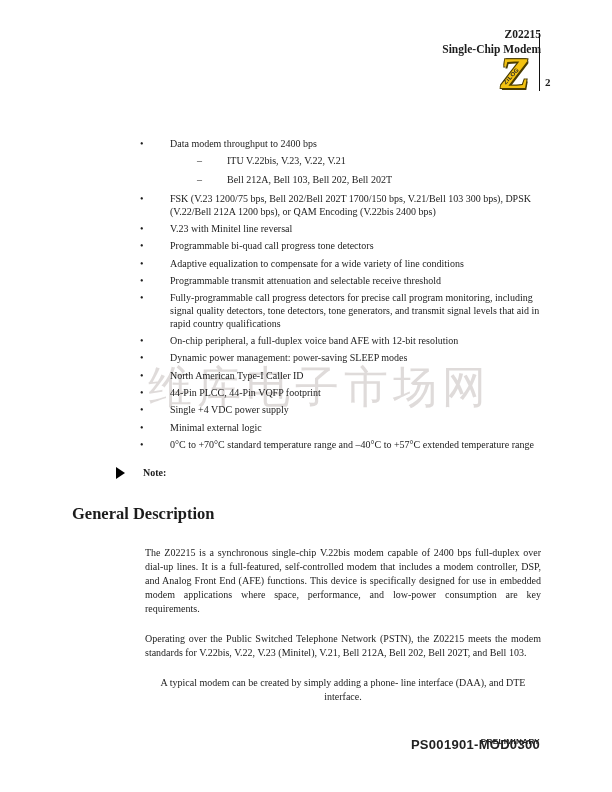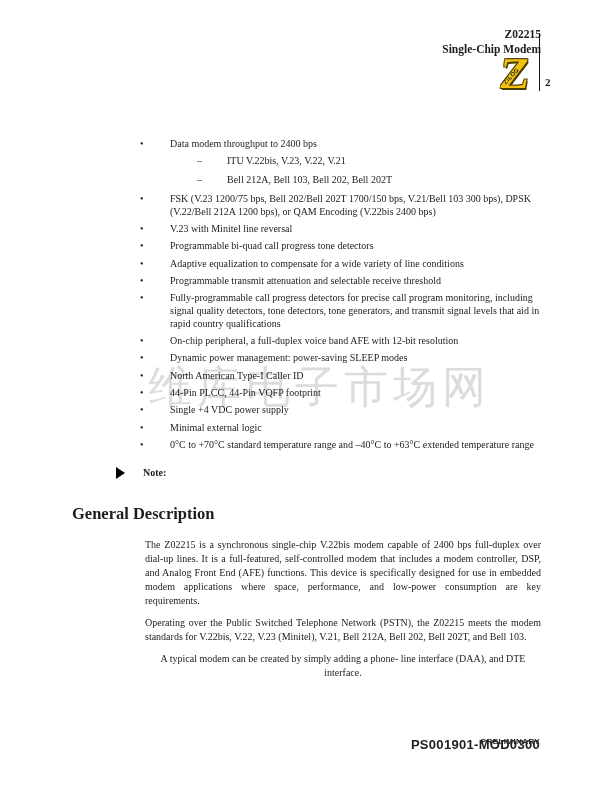--- a/index.html
+++ b/index.html
@@ -75,21 +75,21 @@
 
   
   .section-heading {
     position:absolute; left:72px; top:504px;
     font-size:16.5px; font-weight:bold;
   }
   .paragraphs {
     position:absolute; left:145px; top:530px; width:396px;
     font-size:10px; line-height:14px; text-align:justify;
   }
-  .paragraphs p { margin:8px 0 8px 0; }
+  .paragraphs p { margin:16px 0 8px 0; }
   .paragraphs p:last-child { text-align:center; }
 
   
   .footer-status {
     position:absolute; left:72px; top:737px; width:468px; text-align:right;
     font-family:"Liberation Sans", sans-serif; font-weight:bold;
     font-size:8px; letter-spacing:0.4px; color:#222;
   }
   .footer-docid {
     position:absolute; right:72px; top:737px;
@@ -171,21 +171,21 @@
       <div class="feature-item">
         <span class="marker">•</span>
         <span class="feature-text">Single +4 VDC power supply</span>
       </div>
       <div class="feature-item">
         <span class="marker">•</span>
         <span class="feature-text">Minimal external logic</span>
       </div>
       <div class="feature-item">
         <span class="marker">•</span>
-        <span class="feature-text">0°C to +70°C standard temperature range and –40°C to +63°C extended temperature range</span>
+        <span class="feature-text">0°C to +70°C standard temperature range and –40°C to +57°C extended temperature range</span>
       </div>
     </div>
 
   <div class="note-row">
     <span class="note-arrow"></span>
     <span class="note-label">Note:</span>
   </div>
 
   <div class="section-heading">General Description</div>
 

